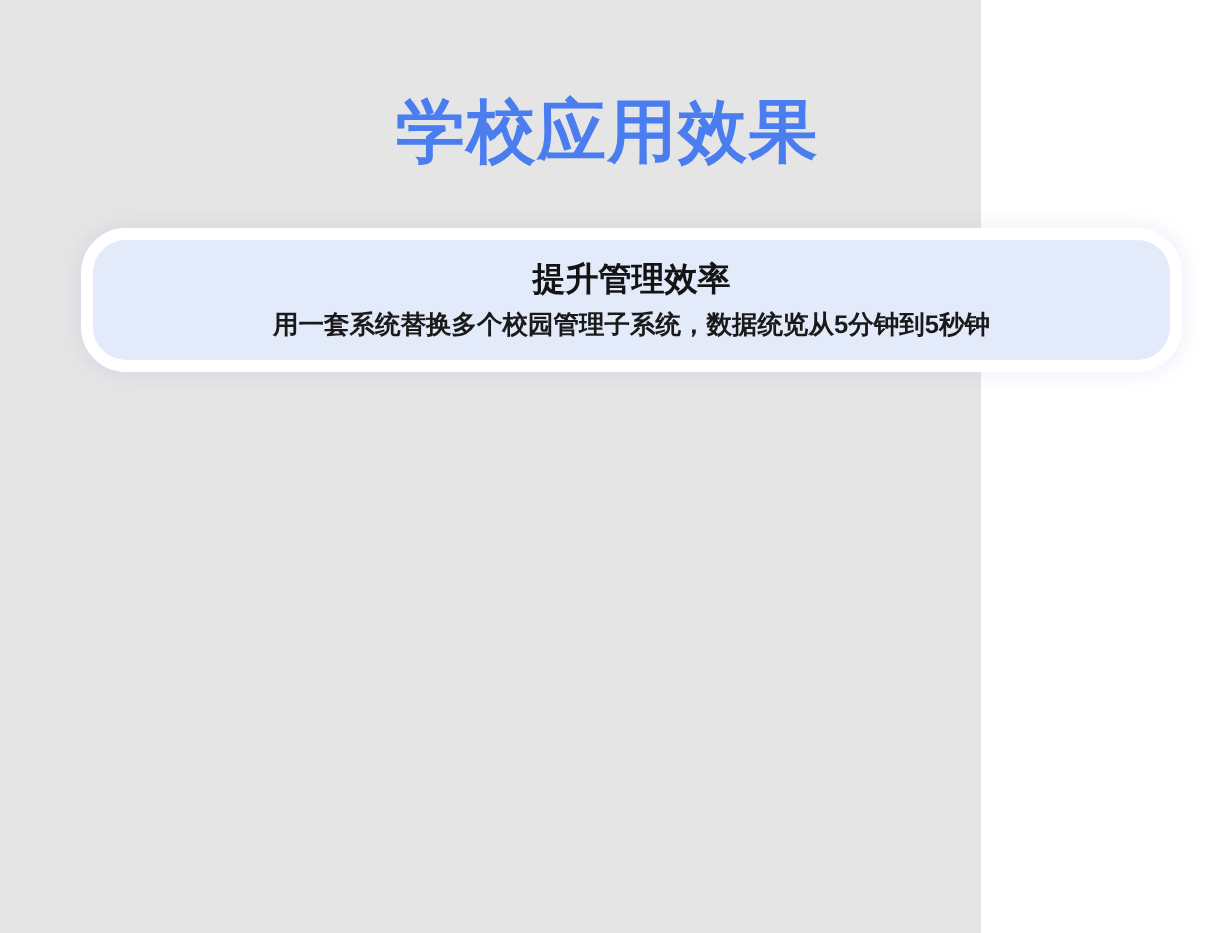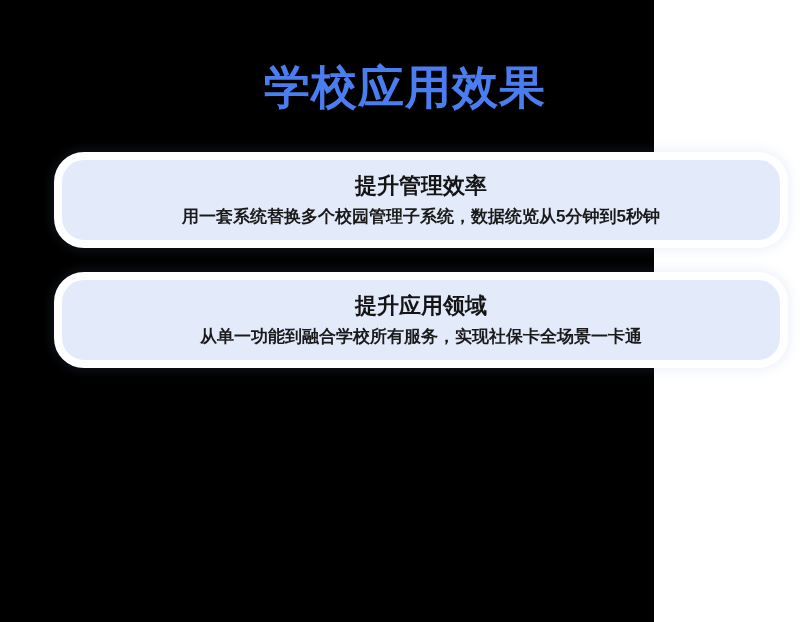--- a/index.html
+++ b/index.html
@@ -11,21 +11,21 @@
     height: 622px;
     background: #ffffff;
     font-family: "Liberation Sans", "DejaVu Sans", sans-serif;
     overflow: hidden;
   }
 
   .page {
     position: relative;
     width: 654px;
     height: 622px;
-    background: #000000;
+    background: #e5e5e5;
     box-sizing: border-box;
   }
 
   
   .page-title {
     position: absolute;
     top: 58px;
     left: 0;
     width: 810px;
     text-align: center;
@@ -90,20 +90,16 @@
   <div class="page-title">学校应用效果</div>
 
   <div class="card-list">
 
     <div class="card">
       <div class="card-title">提升管理效率</div>
       <div class="card-desc">用一套系统替换多个校园管理子系统，数据统览从5分钟到5秒钟</div>
     </div>
 
 
-    <div class="card">
-      <div class="card-title">提升应用领域</div>
-      <div class="card-desc">从单一功能到融合学校所有服务，实现社保卡全场景一卡通</div>
-    </div>
 
   </div>
 
 </div>
 
 </body></html>

